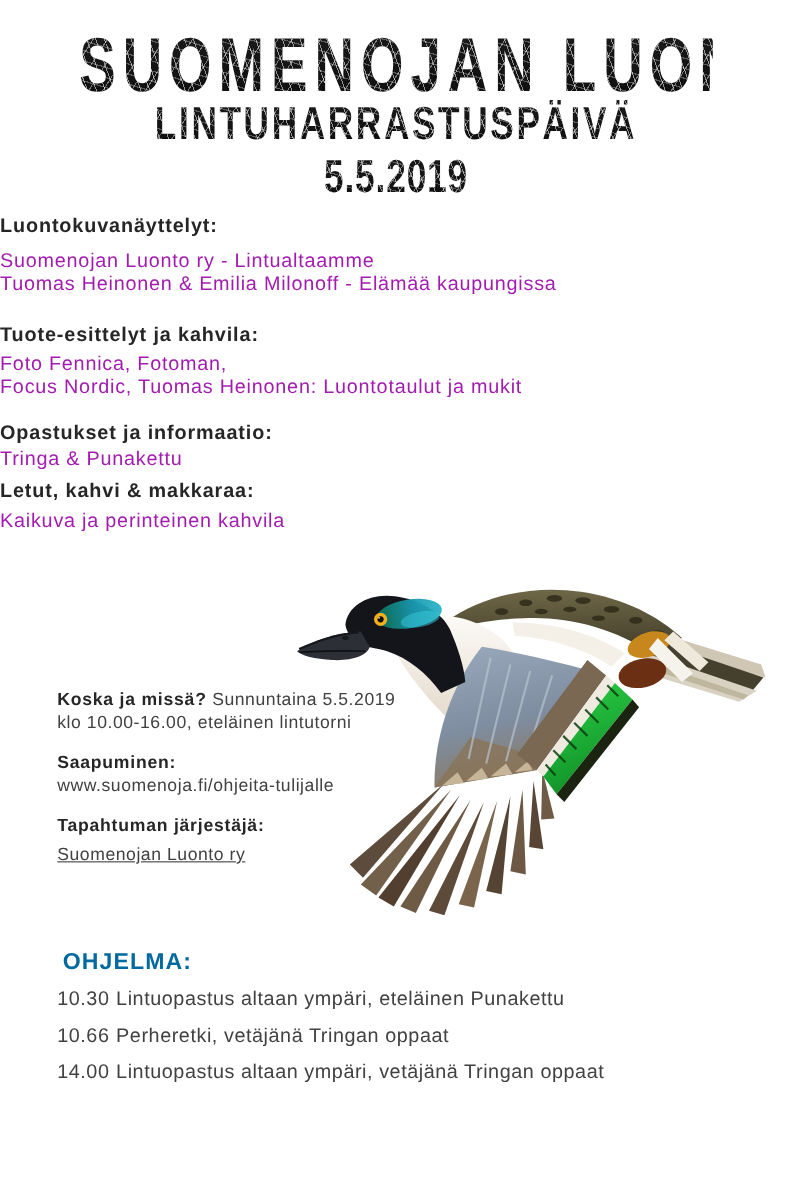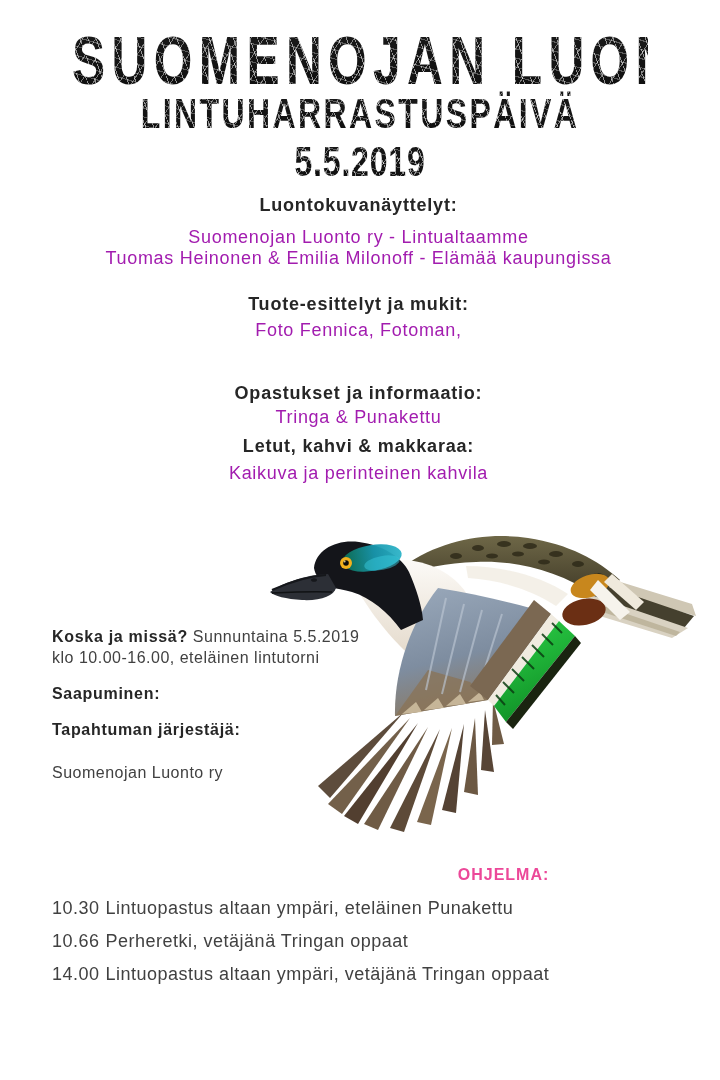--- a/index.html
+++ b/index.html
@@ -21,37 +21,37 @@
         repeating-linear-gradient(12deg, rgba(255,255,255,0) 0 3px, rgba(255,255,255,.3) 3px 4px, rgba(255,255,255,0) 4px 8px),
         linear-gradient(#1b1b1b,#0e0e0e);
       -webkit-background-clip:text;background-clip:text;
     }
   }
   .title{top:29px;font-size:62px;line-height:62px;letter-spacing:8px;transform:scale(.8,1.12);}
   .subtitle{top:92px;font-size:40px;line-height:42px;letter-spacing:3px;transform:scale(.8,1.05);}
   .date{top:140px;font-size:40px;line-height:42px;letter-spacing:1px;transform:scale(.8,1.05);}
 
   
-  .sec{left:0;right:3px;text-align:center;}
+  .sec{left:0;right:3px;text-align:left;}
   .sec h2{margin:0;font-size:18px;line-height:21px;font-weight:bold;color:#262626;letter-spacing:.8px;}
   .sec p{margin:0;font-size:18px;line-height:21px;letter-spacing:.7px;color:#a21caf;}
   .sec1{top:195px}.sec1 .lines{margin-top:11px}
   .sec2{top:294px}.sec2 .lines{margin-top:5px}
   .sec3{top:383px}.sec3 .lines{margin-top:3px}
   .sec4{top:436px}.sec4 .lines{margin-top:6px}
 
   
   .info{left:52px;top:626px;font-size:16px;line-height:21px;letter-spacing:.5px;color:#414141;}
   .info b{color:#262626;letter-spacing:.7px;}
   .info .mt{margin-top:15px;}
-  .info .mt2{margin-top:22px;}
+  .info .mt2{margin-top:6px;text-decoration:underline;}
 
   
   .program{left:52px;top:864px;font-size:18px;letter-spacing:.5px;color:#414141;}
-  .program h2{margin:0 0 0 5px;font-size:16px;line-height:22px;font-weight:bold;color:#ec4899;letter-spacing:1px;text-align:right;}
+  .program h2{margin:0 0 0 5px;font-size:21px;line-height:22px;font-weight:bold;color:#0369a1;letter-spacing:1px;}
   .program .item{margin-top:12px;line-height:21px;}
   .program .time{margin-right:6px;}
 
   
   .duck{left:256px;top:530px;width:452px;height:306px;}
 </style>
 </head>
 <body>
 
 <div>
@@ -62,23 +62,24 @@
 
   <section class="abs sec sec1">
     <h2>Luontokuvanäyttelyt:</h2>
     <div class="lines">
       <p>Suomenojan Luonto ry - Lintualtaamme</p>
       <p>Tuomas Heinonen &amp; Emilia Milonoff - Elämää kaupungissa</p>
     </div>
   </section>
 
   <section class="abs sec sec2">
-    <h2>Tuote-esittelyt ja mukit:</h2>
+    <h2>Tuote-esittelyt ja kahvila:</h2>
     <div class="lines">
       <p>Foto Fennica, Fotoman,</p>
+      <p>Focus Nordic, Tuomas Heinonen: Luontotaulut ja mukit</p>
     </div>
   </section>
 
   <section class="abs sec sec3">
     <h2>Opastukset ja informaatio:</h2>
     <div class="lines">
       <p>Tringa &amp; Punakettu</p>
     </div>
   </section>
 
@@ -202,20 +203,21 @@
       <circle cx="90" cy="33" r="6" fill="#f2b01c"></circle>
       <circle cx="90" cy="33" r="2.8" fill="#0b0b0b"></circle>
       <circle cx="88.6" cy="31.6" r="1" fill="#ffe9a8" opacity=".8"></circle>
     </g>
   </svg>
 
   <div class="abs info">
     <div><b>Koska ja missä?</b> <span>Sunnuntaina 5.5.2019</span></div>
     <div>klo 10.00-16.00, eteläinen lintutorni</div>
     <div class="mt"><b>Saapuminen:</b></div>
+    <div>www.suomenoja.fi/ohjeita-tulijalle</div>
     <div class="mt"><b>Tapahtuman järjestäjä:</b></div>
     <div class="mt2">Suomenojan Luonto ry</div>
   </div>
 
   <div class="abs program">
     <h2>OHJELMA:</h2>
     <div class="item"><span class="time">10.30</span><span>Lintuopastus altaan ympäri, eteläinen Punakettu</span></div>
     <div class="item"><span class="time">10.66</span><span>Perheretki, vetäjänä Tringan oppaat</span></div>
     <div class="item"><span class="time">14.00</span><span>Lintuopastus altaan ympäri, vetäjänä Tringan oppaat</span></div>
   </div>

